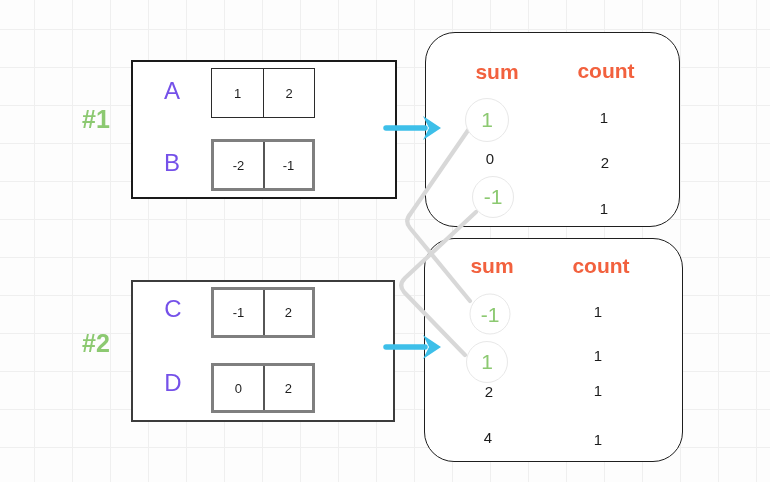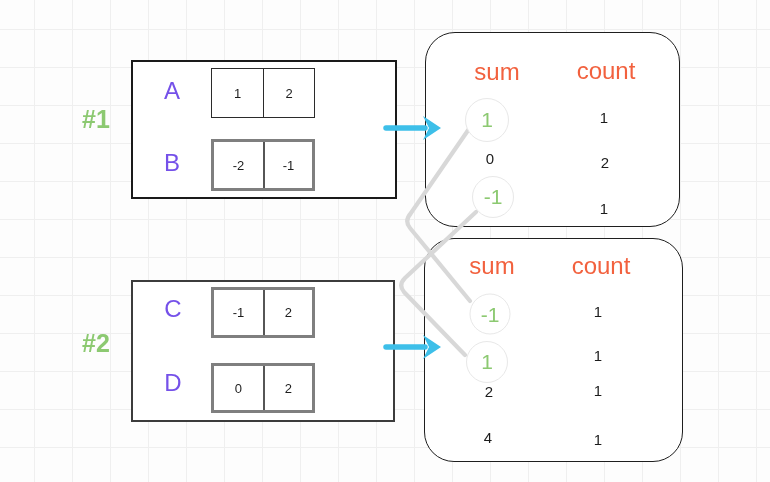--- a/index.html
+++ b/index.html
@@ -11,21 +11,21 @@
       linear-gradient(#efefef 1px, transparent 1px),
       linear-gradient(90deg, #efefef 1px, transparent 1px);
     background-size:38px 38px;
     background-position:-4px -9px;
   }
   .txt{position:absolute; transform:translate(-50%,-50%); white-space:nowrap; z-index:4;}
   .group-label{font-size:25px; font-weight:600; color:#8cc971;}
   .array-letter{font-size:24px; font-weight:500; color:#7551e9;}
   .cell-num{font-size:13px; color:#1d1d1d;}
   .plain-num{font-size:15px; color:#1c1c1c;}
-  .hdr{font-size:24px; font-weight:400; color:#f2613e;}
+  .hdr{font-size:21px; font-weight:700; color:#f2613e;}
   .group-box{position:absolute; background:#ffffff; box-sizing:border-box; z-index:1;}
   .g1{border:2px solid #1a1a1a;}
   .g2{border:2.5px solid #3c3c3c;}
   .table-box{position:absolute; background:#ffffff; box-sizing:border-box;
     border:1.6px solid #1e1e1e; border-radius:30px; z-index:1;}
   .pair{position:absolute; display:flex; box-sizing:border-box; background:#fff; z-index:2;}
   .pair .cell{width:51.5px; height:100%; display:flex; align-items:center; justify-content:center; box-sizing:border-box;}
   .pair-dark{border:1.5px solid #2b2b2b;}
   .pair-dark .cell + .cell{border-left:1.5px solid #2b2b2b;}
   .pair-gray{border:3px solid #7f7f7f;}

